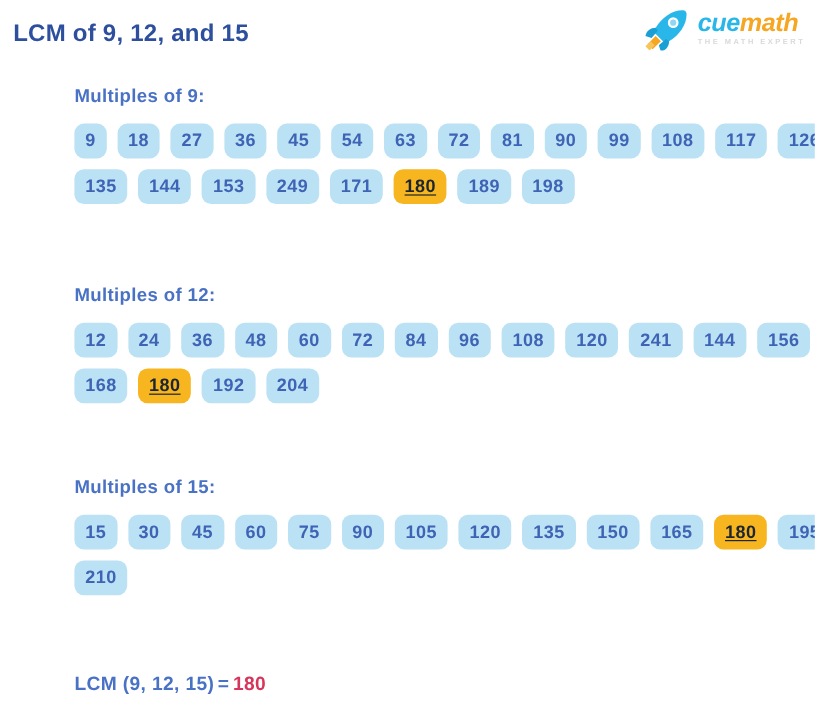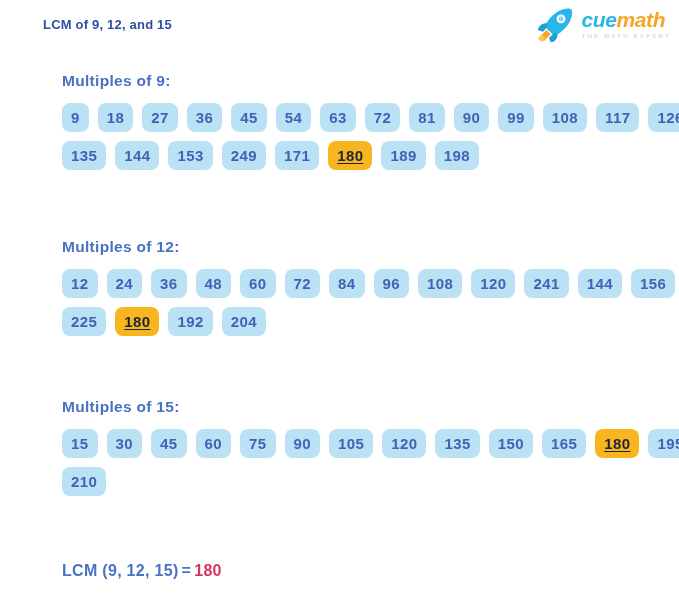--- a/index.html
+++ b/index.html
@@ -20,26 +20,25 @@
     position: absolute;
     top: 0;
     left: 0;
     width: 679px;
     height: 58px;
   }
   #page-title {
     position: absolute;
     left: 11px;
     top: 17px;
-    font-size: 13px;
+    font-size: 20px;
     font-weight: bold;
     color: #2d4f9e;
     letter-spacing: 0.2px;
     white-space: nowrap;
-    margin-left: 32px;
   }
 
   
   #logo {
     position: absolute;
     right: 8px;
     top: 6px;
     display: flex;
     align-items: center;
     gap: 6px;
@@ -212,21 +211,21 @@
         <div class="chip">72</div>
         <div class="chip">84</div>
         <div class="chip">96</div>
         <div class="chip">108</div>
         <div class="chip">120</div>
         <div class="chip">241</div>
         <div class="chip">144</div>
         <div class="chip">156</div>
       </div>
       <div class="chip-row">
-        <div class="chip">225</div>
+        <div class="chip">168</div>
         <div class="chip highlight">180</div>
         <div class="chip">192</div>
         <div class="chip">204</div>
       </div>
     </div>
 </div>
 
 <div class="section" id="section-15">
   <div class="section-label">Multiples of 15:</div>
   <div class="chip-rows">

